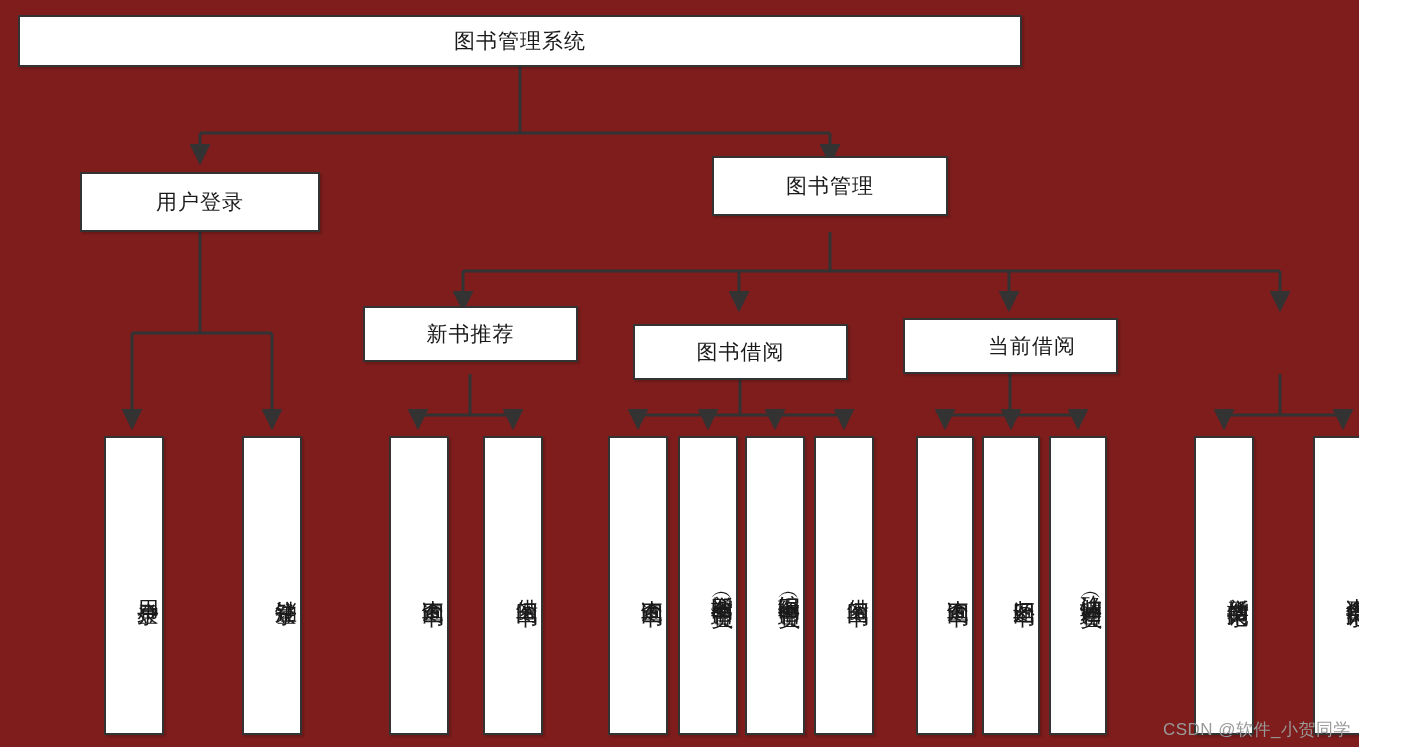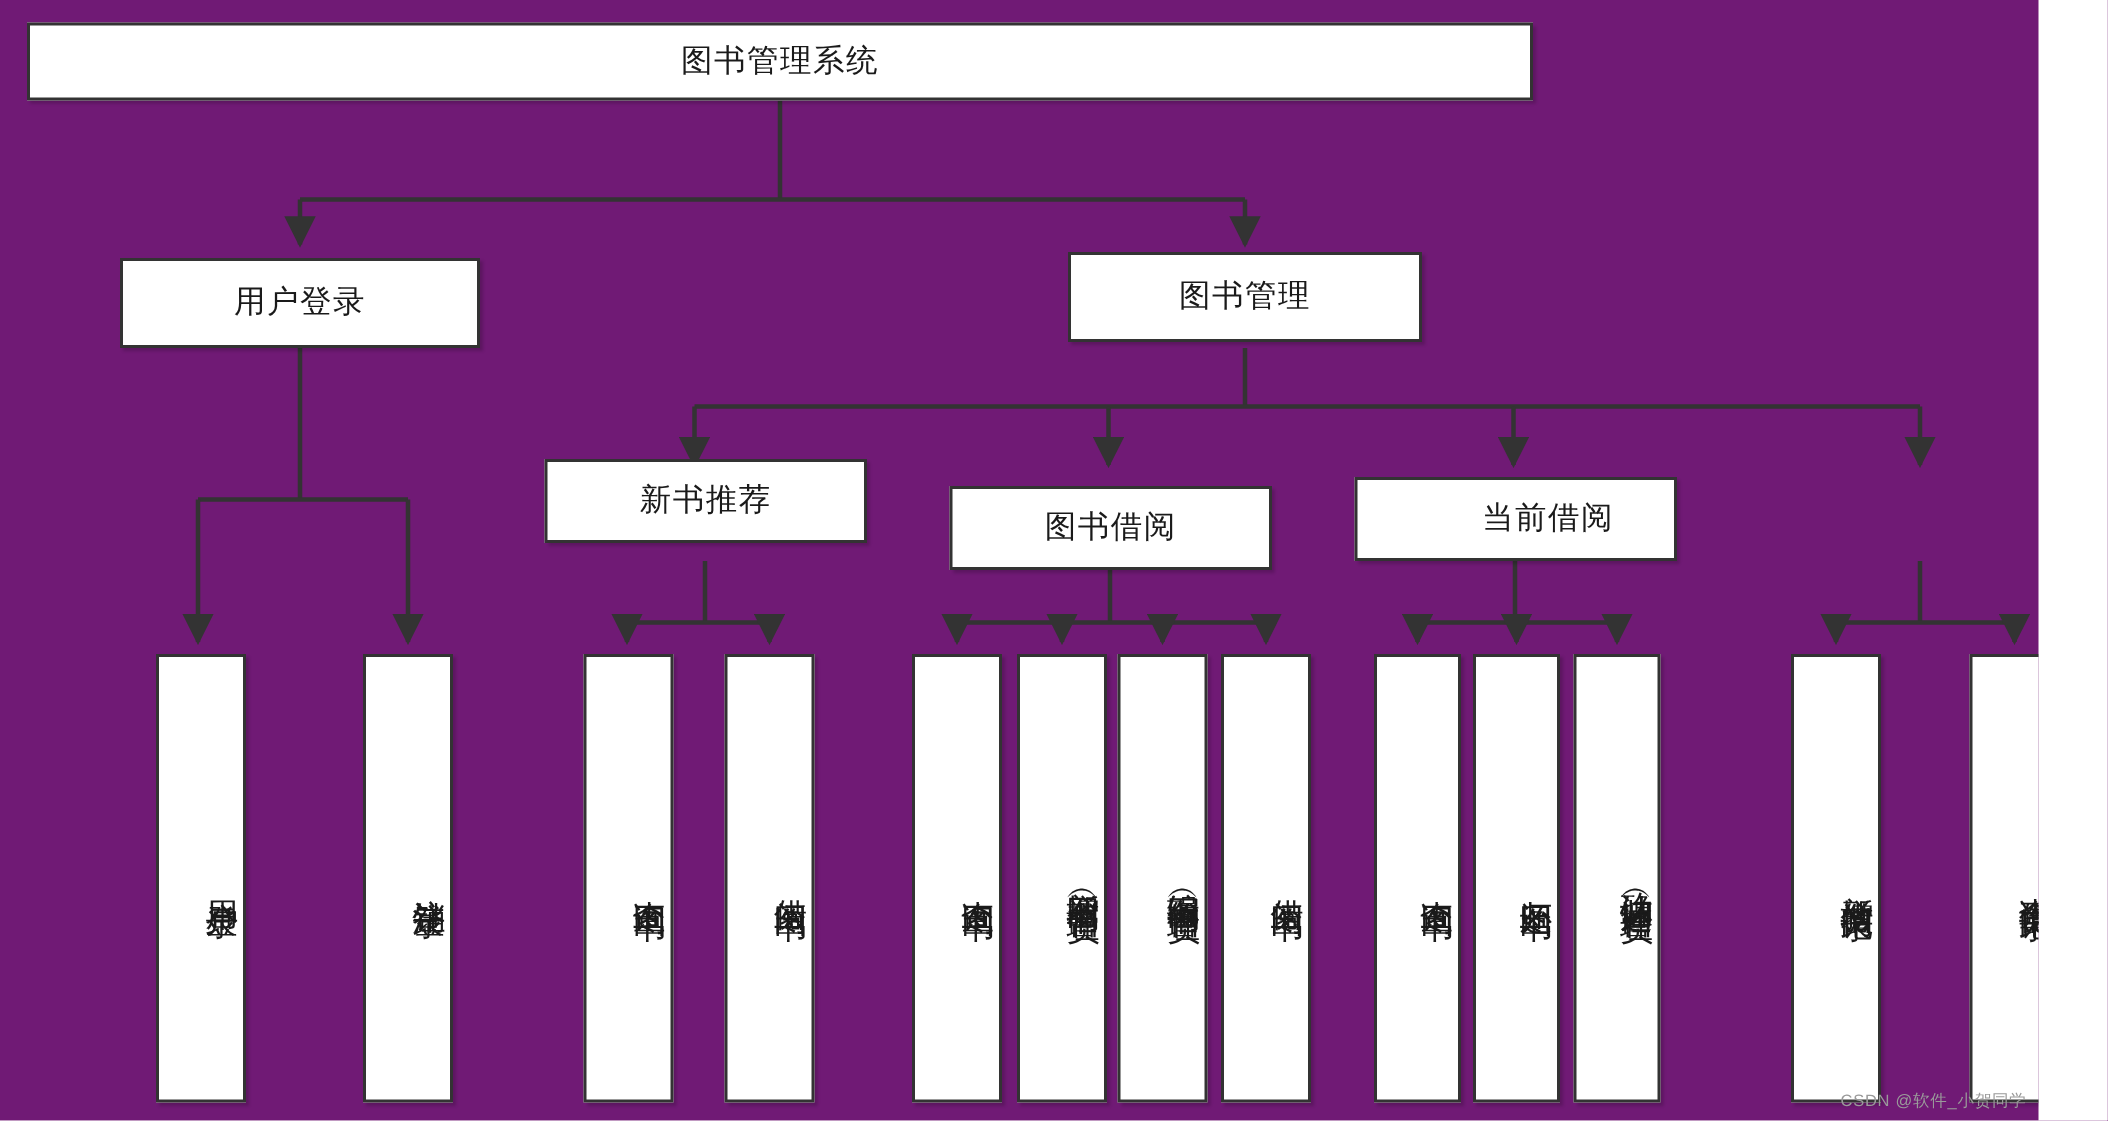--- a/index.html
+++ b/index.html
@@ -7,21 +7,21 @@
     padding: 0;
     background: #ffffff;
   }
   body {
     font-family: "Liberation Sans", "DejaVu Sans", sans-serif;
   }
   #canvas {
     position: relative;
     width: 1359px;
     height: 747px;
-    background: #701a75;
+    background: #7f1d1d;
     overflow: hidden;
   }
   #wires {
     position: absolute;
     left: 0;
     top: 0;
     width: 1405px;
     height: 747px;
     pointer-events: none;
   }
@@ -57,21 +57,21 @@
     text-orientation: upright;
     white-space: nowrap;
   }
   .node-label {
     display: block;
   }
   #watermark {
     position: absolute;
     right: 8px;
     bottom: 6px;
-    font-size: 11px;
+    font-size: 17px;
     color: #9a9a9a;
     letter-spacing: 0.5px;
     white-space: nowrap;
     text-align: right;
   }
 </style>
 </head>
 <body>
 
 <div id="canvas">
@@ -129,21 +129,21 @@
     </g>
   </svg>
 
   <div class="node horiz" style="left: 18px; top: 15px; width: 1004px; height: 52px;">
     <span class="node-label">图书管理系统</span>
   </div>
 
   <div class="node horiz" style="left: 80px; top: 172px; width: 240px; height: 60px;">
     <span class="node-label">用户登录</span>
   </div>
-  <div class="node horiz" style="left: 712px; top: 168px; width: 236px; height: 60px;">
+  <div class="node horiz" style="left: 712px; top: 156px; width: 236px; height: 60px;">
     <span class="node-label">图书管理</span>
   </div>
 
   <div class="node horiz" style="left: 363px; top: 306px; width: 215px; height: 56px; align-items: center;">
     <span class="node-label">新书推荐</span>
   </div>
   <div class="node horiz" style="left: 633px; top: 324px; width: 215px; height: 56px;">
     <span class="node-label">图书借阅</span>
   </div>
   <div class="node horiz" style="left: 903px; top: 318px; width: 215px; height: 56px; padding-left: 43px;">

